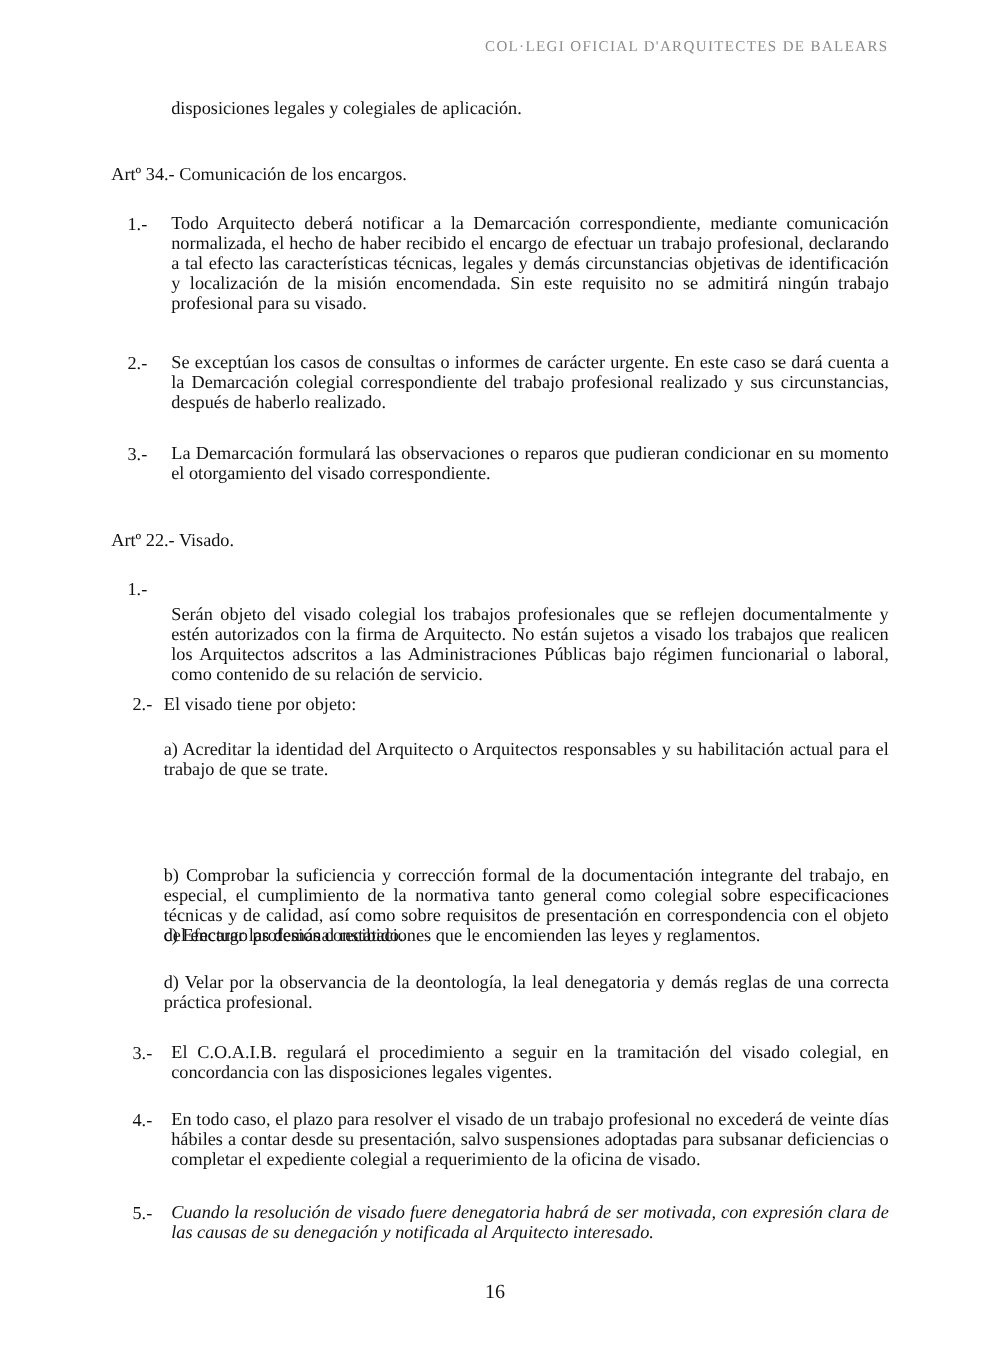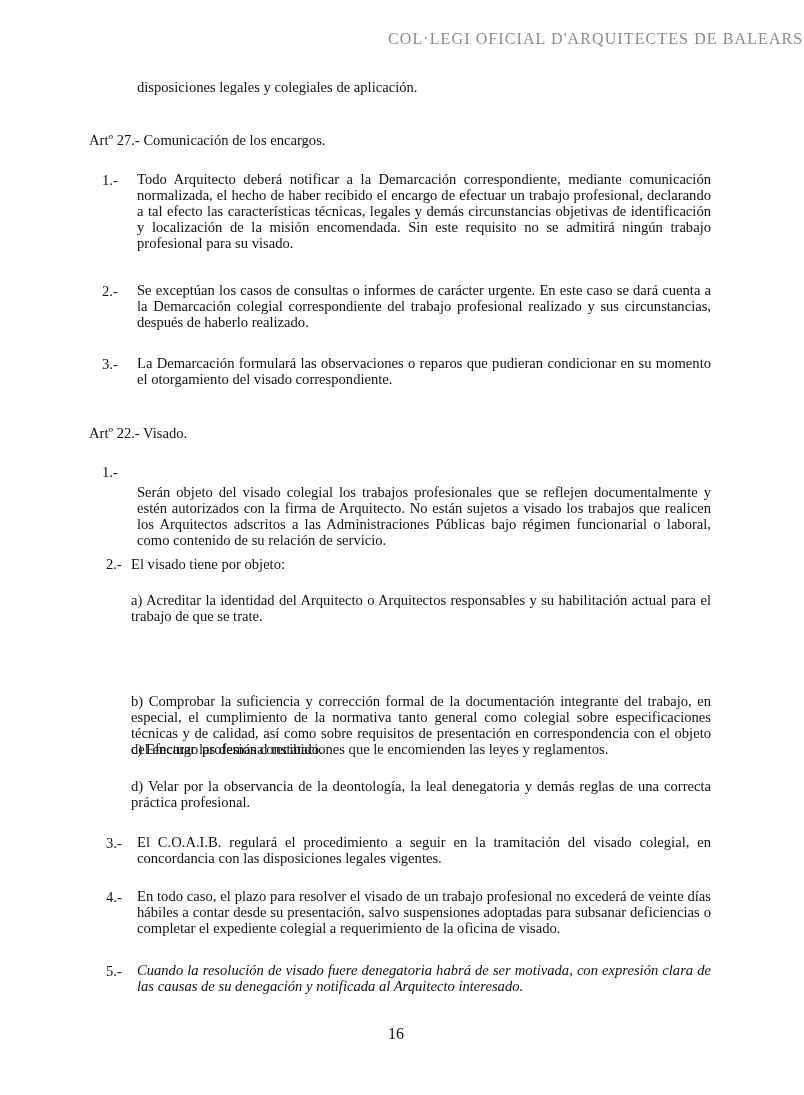--- a/index.html
+++ b/index.html
@@ -12,21 +12,21 @@
       height: 1095px;
       position: relative;
       overflow: hidden;
       font-family: "Liberation Serif", "DejaVu Serif", serif;
       color: #111111;
     }
     .header {
       position: absolute;
       left: 388px;
       top: 30px;
-      font-size: 16px;
+      font-size: 12px;
       letter-spacing: 1.1px;
       color: #8a8a8a;
       font-family: "Liberation Serif", serif;
       white-space: nowrap;
     }
     .line {
       position: absolute;
       font-size: 14.6px;
       white-space: nowrap;
       line-height: 18px;
@@ -57,21 +57,21 @@
       font-family: "Liberation Serif", serif;
     }
   </style>
 </head>
 <body>
 
 <div class="header">COL·LEGI OFICIAL D'ARQUITECTES DE BALEARS</div>
 
 <div class="line" style="left:137px; top:78px;">disposiciones legales y colegiales de aplicación.</div>
 
-<div class="heading" style="left:89px; top:131px;">Artº 27.- Comunicación de los encargos.</div>
+<div class="heading" style="left:89px; top:131px;">Artº 34.- Comunicación de los encargos.</div>
 
 <div class="num" style="left:102px; top:171px;">1.-</div>
 <div class="para" style="left:137px; top:171px; width:574px;">Todo Arquitecto deberá notificar a la Demarcación correspondiente, mediante comunicación normalizada, el hecho de haber recibido el encargo de efectuar un trabajo profesional, declarando a tal efecto las características técnicas, legales y demás circunstancias objetivas de identificación y localización de la misión encomendada. Sin este requisito no se admitirá ningún trabajo profesional para su visado.</div>
 
 <div class="num" style="left:102px; top:282px;">2.-</div>
 <div class="para" style="left:137px; top:282px; width:574px;">Se exceptúan los casos de consultas o informes de carácter urgente. En este caso se dará cuenta a la Demarcación colegial correspondiente del trabajo profesional realizado y sus circunstancias, después de haberlo realizado.</div>
 
 <div class="num" style="left:102px; top:355px;">3.-</div>
 <div class="para" style="left:137px; top:355px; width:574px;">La Demarcación formulará las observaciones o reparos que pudieran condicionar en su momento el otorgamiento del visado correspondiente.</div>
 

